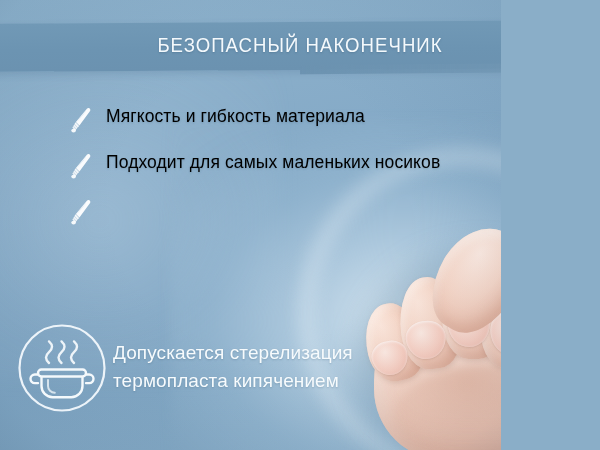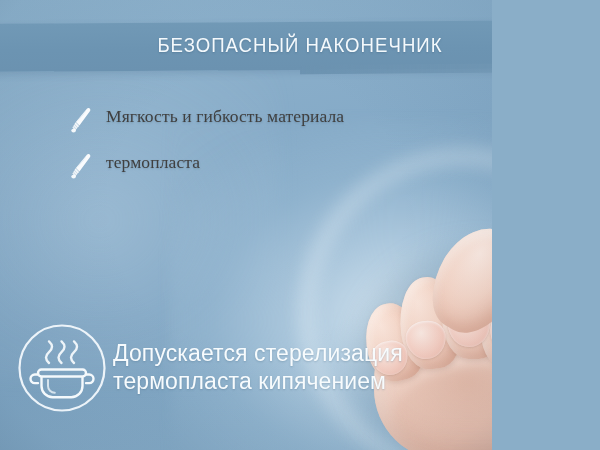--- a/index.html
+++ b/index.html
@@ -10,20 +10,21 @@
   body {
     font-family: "Liberation Sans", sans-serif;
   }
 
   #poster {
     position: relative;
     width: 492px;
     height: 450px;
     overflow: hidden;
     background: #86aac6;
+    padding-left: 9px;
   }
 
   
   .bg-base {
     position: absolute;
     inset: 0;
     background:
       linear-gradient(168deg, #8fb3cd 0%, #85aac7 38%, #7fa5c3 62%, #87abc6 100%);
   }
   .bg-glow-main {
@@ -114,26 +115,25 @@
     left: 66px;
     top: 104px;
     width: 470px;
   }
   .feature {
     position: relative;
     padding-left: 40px;
     margin-bottom: 21px;
   }
   .feature-text {
-    color: #404040;
+    color: #000000;
     font-size: 17.5px;
     line-height: 25px;
     letter-spacing: 0.1px;
     text-shadow: 0 1px 2px rgba(64,98,126,0.30);
-    font-family: Liberation Serif, serif;
   }
   .feature-text span {
     display: block;
   }
   .nozzle-icon {
     position: absolute;
     left: 4px;
     top: 3px;
     width: 24px;
     height: 26px;
@@ -153,21 +153,21 @@
     top: 0;
     width: 92px;
     height: 92px;
   }
   .sterilize-text {
     position: absolute;
     left: 97px;
     top: 17px;
     width: 320px;
     color: #f7fbfd;
-    font-size: 23px;
+    font-size: 19px;
     line-height: 28px;
     letter-spacing: 0.1px;
     text-shadow: 0 1px 2px rgba(64,98,126,0.30);
   }
   .sterilize-text span {
     display: block;
   }
 
   
   .photo {
@@ -341,40 +341,60 @@
             <path d="M13.3 7.1 9.7 11.6"></path>
             <path d="M11 9.8 7.4 14.3"></path>
           </g>
         </svg>
       </span>
       <div class="feature-text">
         <span>Мягкость и гибкость материала</span>
       </div>
     </div>
 
-
     <div class="feature">
       <span class="nozzle-icon">
         <svg viewBox="0 0 24 26" width="24" height="26">
           <g fill="#ffffff">
             <path d="M19.4 1.2c1.1.8 1.3 2.1.5 3.1L9.4 18.6 5.9 15 17.1 1.6c.6-.7 1.6-.9 2.3-.4z" opacity="0.95"></path>
             <path d="M9.1 18.9 5.6 15.3 4.5 17l3.3 3.4z" opacity="0.9"></path>
             <path d="M7.6 20.6 4.3 17.2 3.4 19l3.1 3.2z" opacity="0.85"></path>
             <path d="M6.3 22.2 3.2 19l-.8 1.7 2.8 3z" opacity="0.8"></path>
             <ellipse cx="3.6" cy="23.6" rx="2.3" ry="1.9" opacity="0.9"></ellipse>
           </g>
           <g stroke="#cfe0ec" stroke-width="0.7" opacity="0.55" fill="none">
             <path d="M15.6 4.4 12 8.9"></path>
             <path d="M13.3 7.1 9.7 11.6"></path>
             <path d="M11 9.8 7.4 14.3"></path>
           </g>
         </svg>
       </span>
       <div class="feature-text">
-        <span>термопласта</span>
+        <span>Подходит для самых маленьких носиков</span>
+      </div>
+    </div>
+
+    <div class="feature">
+      <span class="nozzle-icon">
+        <svg viewBox="0 0 24 26" width="24" height="26">
+          <g fill="#ffffff">
+            <path d="M19.4 1.2c1.1.8 1.3 2.1.5 3.1L9.4 18.6 5.9 15 17.1 1.6c.6-.7 1.6-.9 2.3-.4z" opacity="0.95"></path>
+            <path d="M9.1 18.9 5.6 15.3 4.5 17l3.3 3.4z" opacity="0.9"></path>
+            <path d="M7.6 20.6 4.3 17.2 3.4 19l3.1 3.2z" opacity="0.85"></path>
+            <path d="M6.3 22.2 3.2 19l-.8 1.7 2.8 3z" opacity="0.8"></path>
+            <ellipse cx="3.6" cy="23.6" rx="2.3" ry="1.9" opacity="0.9"></ellipse>
+          </g>
+          <g stroke="#cfe0ec" stroke-width="0.7" opacity="0.55" fill="none">
+            <path d="M15.6 4.4 12 8.9"></path>
+            <path d="M13.3 7.1 9.7 11.6"></path>
+            <path d="M11 9.8 7.4 14.3"></path>
+          </g>
+        </svg>
+      </span>
+      <div class="feature-text">
       </div>
     </div>
 
   </div>
 
   <div class="sterilize">
     <span class="pot-badge">
       <svg viewBox="0 0 92 92" width="92" height="92">
         <circle cx="46" cy="46" r="42.5" fill="none" stroke="#f2f8fc" stroke-width="2.2" opacity="0.95"></circle>
         <g fill="none" stroke="#f4f9fc" stroke-width="2.4" stroke-linecap="round" opacity="0.95">

